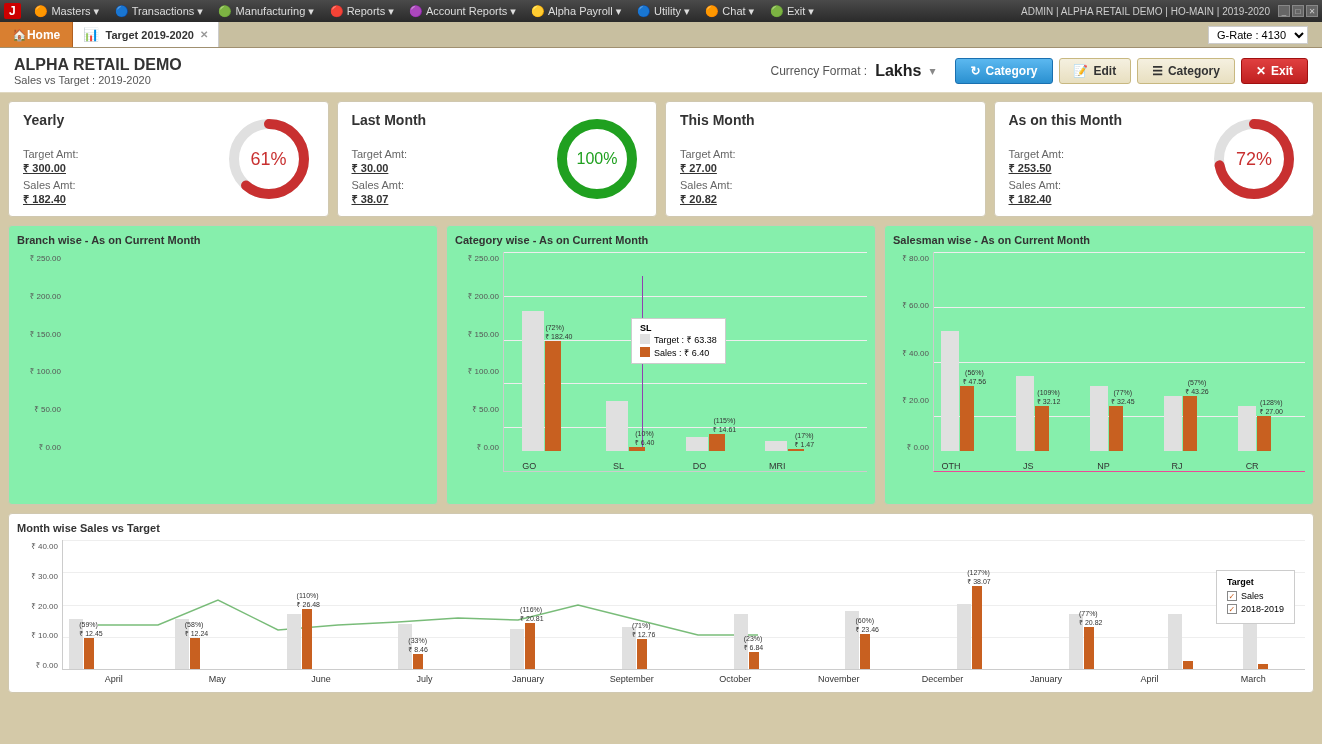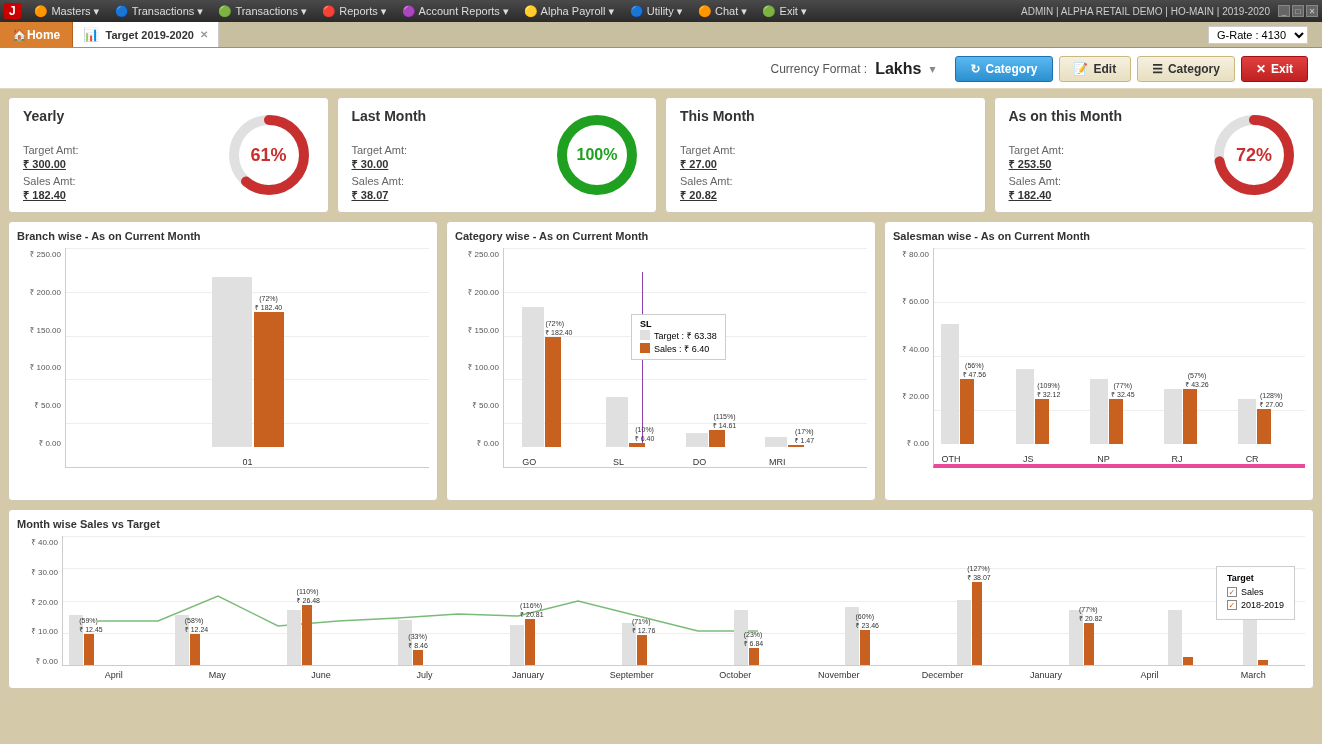--- a/index.html
+++ b/index.html
@@ -230,31 +230,31 @@
       height: 90px;
     }
     .donut-container svg {
       transform: rotate(-90deg);
     }
     .donut-center {
       position: absolute;
       top: 50%; left: 50%;
       transform: translate(-50%, -50%);
       font-size: 18px;
-      font-weight: bold;
+      font-weight: normal;
     }
 
     
     .charts-row {
       display: flex;
       gap: 8px;
       margin-bottom: 8px;
     }
     .chart-box {
-      background: #ffffff;
+      background: #86efac;
       border: 1px solid #d0c8b0;
       border-radius: 4px;
       flex: 1;
       padding: 8px;
       min-height: 280px;
       position: relative;
     }
     .chart-title {
       font-size: 11px;
       font-weight: bold;
@@ -304,21 +304,21 @@
       color: #c86020;
     }
   </style>
 </head>
 <body>
 
 <div class="menu-bar">
   <span class="logo">J</span>
   <span class="menu-item">🟠 Masters ▾</span>
   <span class="menu-item">🔵 Transactions ▾</span>
-  <span class="menu-item">🟢 Transactions ▾</span>
+  <span class="menu-item">🟢 Manufacturing ▾</span>
   <span class="menu-item">🔴 Reports ▾</span>
   <span class="menu-item">🟣 Account Reports ▾</span>
   <span class="menu-item">🟡 Alpha Payroll ▾</span>
   <span class="menu-item">🔵 Utility ▾</span>
   <span class="menu-item">🟠 Chat ▾</span>
   <span class="menu-item">🟢 Exit ▾</span>
   <div class="right-info">
     <span>ADMIN | ALPHA RETAIL DEMO | HO-MAIN | 2019-2020</span>
     <div class="window-btns">
       <div class="win-btn">_</div>
@@ -339,20 +339,24 @@
     <span class="tab-close">✕</span>
   </div>
   <div class="g-rate">
     <select>
       <option>G-Rate : 4130</option>
     </select>
   </div>
 </div>
 
 <div class="header-area">
+  <div class="header-title">
+    <h2>ALPHA RETAIL DEMO</h2>
+    <p>Sales vs Target :  2019-2020</p>
+  </div>
   <div class="header-center">
     <span class="currency-label">Currency Format :</span>
     <span class="currency-value">Lakhs</span>
     <span class="currency-arrow">▾</span>
   </div>
   <div class="header-btns">
     <button class="btn-refresh">
       <span>↻</span>
       <span>Category</span>
     </button>
@@ -466,37 +470,20 @@
       <div class="chart-title">Branch wise - As on Current Month</div>
       <div style="display:flex; height:220px;">
         <div style="display:flex;flex-direction:column;justify-content:space-between;width:48px;font-size:8px;color:#555;text-align:right;padding-right:4px;padding-bottom:20px;">
           <span>₹ 250.00</span>
           <span>₹ 200.00</span>
           <span>₹ 150.00</span>
           <span>₹ 100.00</span>
           <span>₹ 50.00</span>
           <span>₹ 0.00</span>
         </div>
-        <div style="flex:1;position:relative;border-left:1px solid #ccc;border-bottom:1px solid #ccc;">
-
-          <div style="position:absolute;top:0;left:0;right:0;height:1px;background:#eee;"></div>
-          <div style="position:absolute;top:20%;left:0;right:0;height:1px;background:#eee;"></div>
-          <div style="position:absolute;top:40%;left:0;right:0;height:1px;background:#eee;"></div>
-          <div style="position:absolute;top:60%;left:0;right:0;height:1px;background:#eee;"></div>
-          <div style="position:absolute;top:80%;left:0;right:0;height:1px;background:#eee;"></div>
-
-          <div style="position:absolute;bottom:20px;left:50%;transform:translateX(-50%);display:flex;align-items:flex-end;gap:2px;">
-            <div style="width:40px;height:170px;background:#e0e0e0;"></div>
-            <div style="width:30px;height:135px;background:#c86020;position:relative;">
-              <div style="position:absolute;bottom:100%;width:100%;text-align:center;font-size:7px;color:#333;white-space:nowrap;">₹ 182.40</div>
-              <div style="position:absolute;bottom:calc(100% + 10px);width:100%;text-align:center;font-size:7px;color:#333;white-space:nowrap;">(72%)</div>
-            </div>
-          </div>
-          <div style="position:absolute;bottom:0;left:50%;transform:translateX(-50%);font-size:9px;color:#333;">01</div>
-        </div>
       </div>
     </div>
 
     <div class="chart-box">
       <div class="chart-title">Category wise - As on Current Month</div>
       <div style="display:flex; height:220px;">
         <div style="display:flex;flex-direction:column;justify-content:space-between;width:48px;font-size:8px;color:#555;text-align:right;padding-right:4px;padding-bottom:20px;">
           <span>₹ 250.00</span>
           <span>₹ 200.00</span>
           <span>₹ 150.00</span>
@@ -567,21 +554,21 @@
     <div class="chart-box">
       <div class="chart-title">Salesman wise - As on Current Month</div>
       <div style="display:flex; height:220px;">
         <div style="display:flex;flex-direction:column;justify-content:space-between;width:40px;font-size:8px;color:#555;text-align:right;padding-right:4px;padding-bottom:20px;">
           <span>₹ 80.00</span>
           <span>₹ 60.00</span>
           <span>₹ 40.00</span>
           <span>₹ 20.00</span>
           <span>₹ 0.00</span>
         </div>
-        <div style="flex:1;position:relative;border-left:1px solid #ccc;border-bottom:4px solid #ec4899;">
+        <div style="flex:1;position:relative;border-left:1px solid #ccc;border-bottom:1px solid #ec4899;">
           <div style="position:absolute;top:0;left:0;right:0;height:1px;background:#eee;"></div>
           <div style="position:absolute;top:25%;left:0;right:0;height:1px;background:#eee;"></div>
           <div style="position:absolute;top:50%;left:0;right:0;height:1px;background:#eee;"></div>
           <div style="position:absolute;top:75%;left:0;right:0;height:1px;background:#eee;"></div>
 
           <div style="position:absolute;bottom:20px;left:2%;display:flex;align-items:flex-end;gap:1px;">
             <div style="width:18px;height:120px;background:#e0e0e0;"></div>
             <div style="width:14px;height:65px;background:#c86020;position:relative;">
               <div style="position:absolute;bottom:100%;width:200%;text-align:center;font-size:7px;color:#333;white-space:nowrap;">₹ 47.56</div>
               <div style="position:absolute;bottom:calc(100% + 10px);width:200%;text-align:center;font-size:7px;color:#333;white-space:nowrap;">(56%)</div>

